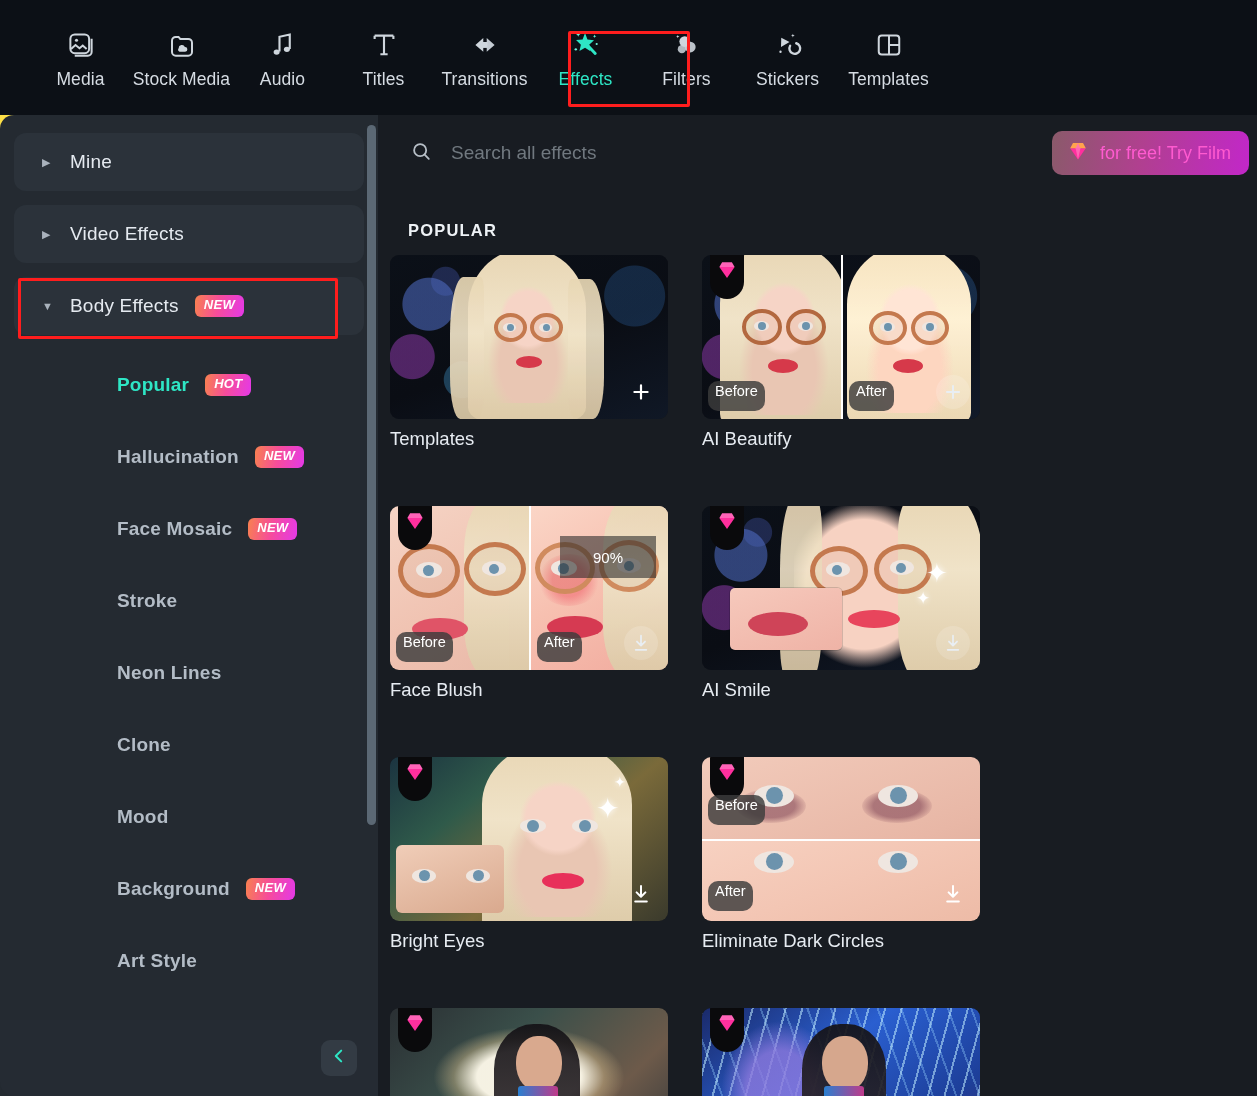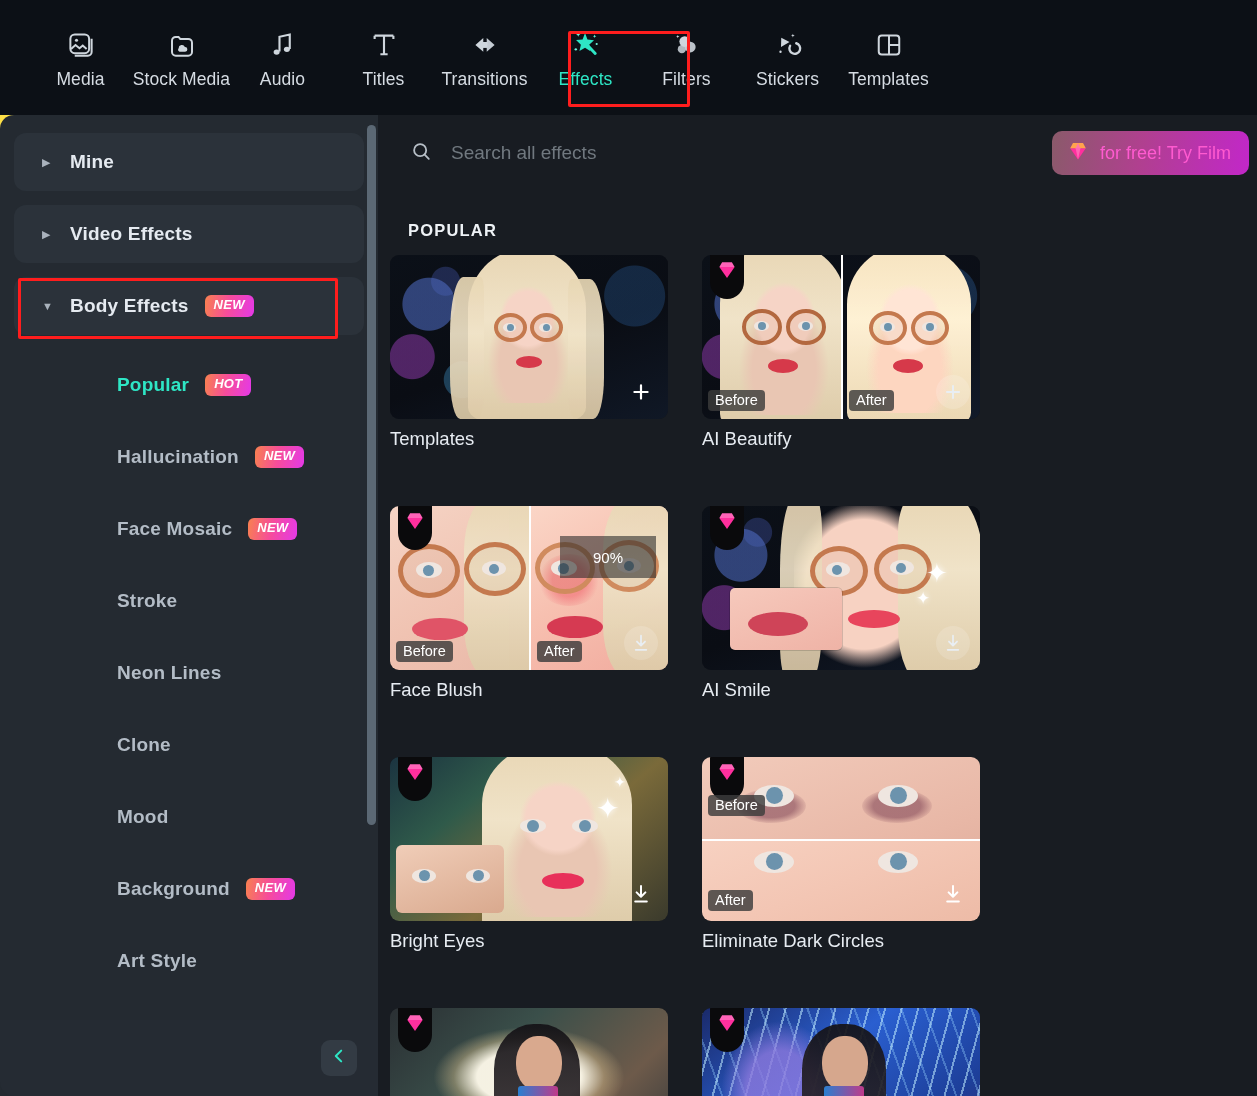--- a/index.html
+++ b/index.html
@@ -96,21 +96,21 @@
   }
   .side-group .caret {
     width: 14px;
     margin-right: 14px;
     color: #a9b2bc;
     font-size: 11px;
     line-height: 1;
   }
   .side-group .gname {
     font-size: 19px;
-    font-weight: bold;
+    font-weight: normal;
     color: #e5eaf0;
     letter-spacing: 0.2px;
   }
   .side-group.expanded { background: #2b323a; }
 
   .side-child {
     height: 72px;
     display: flex;
     align-items: center;
     padding-left: 103px;
@@ -302,22 +302,22 @@
     padding-top: 5px;
   }
 
   
   .ba {
     position: absolute;
     z-index: 7;
     background: rgba(60,60,60,0.82);
     color: #fff;
     font-size: 14.5px;
-    padding: 2px 7px 3px 7px;
-    border-radius: 4px;
+    padding: 2px 7px 12px 7px;
+    border-radius: 10px;
     white-space: nowrap;
   }
 
   
   .act {
     position: absolute;
     right: 10px; bottom: 10px;
     width: 34px; height: 34px;
     border-radius: 50%;
     display: flex;

